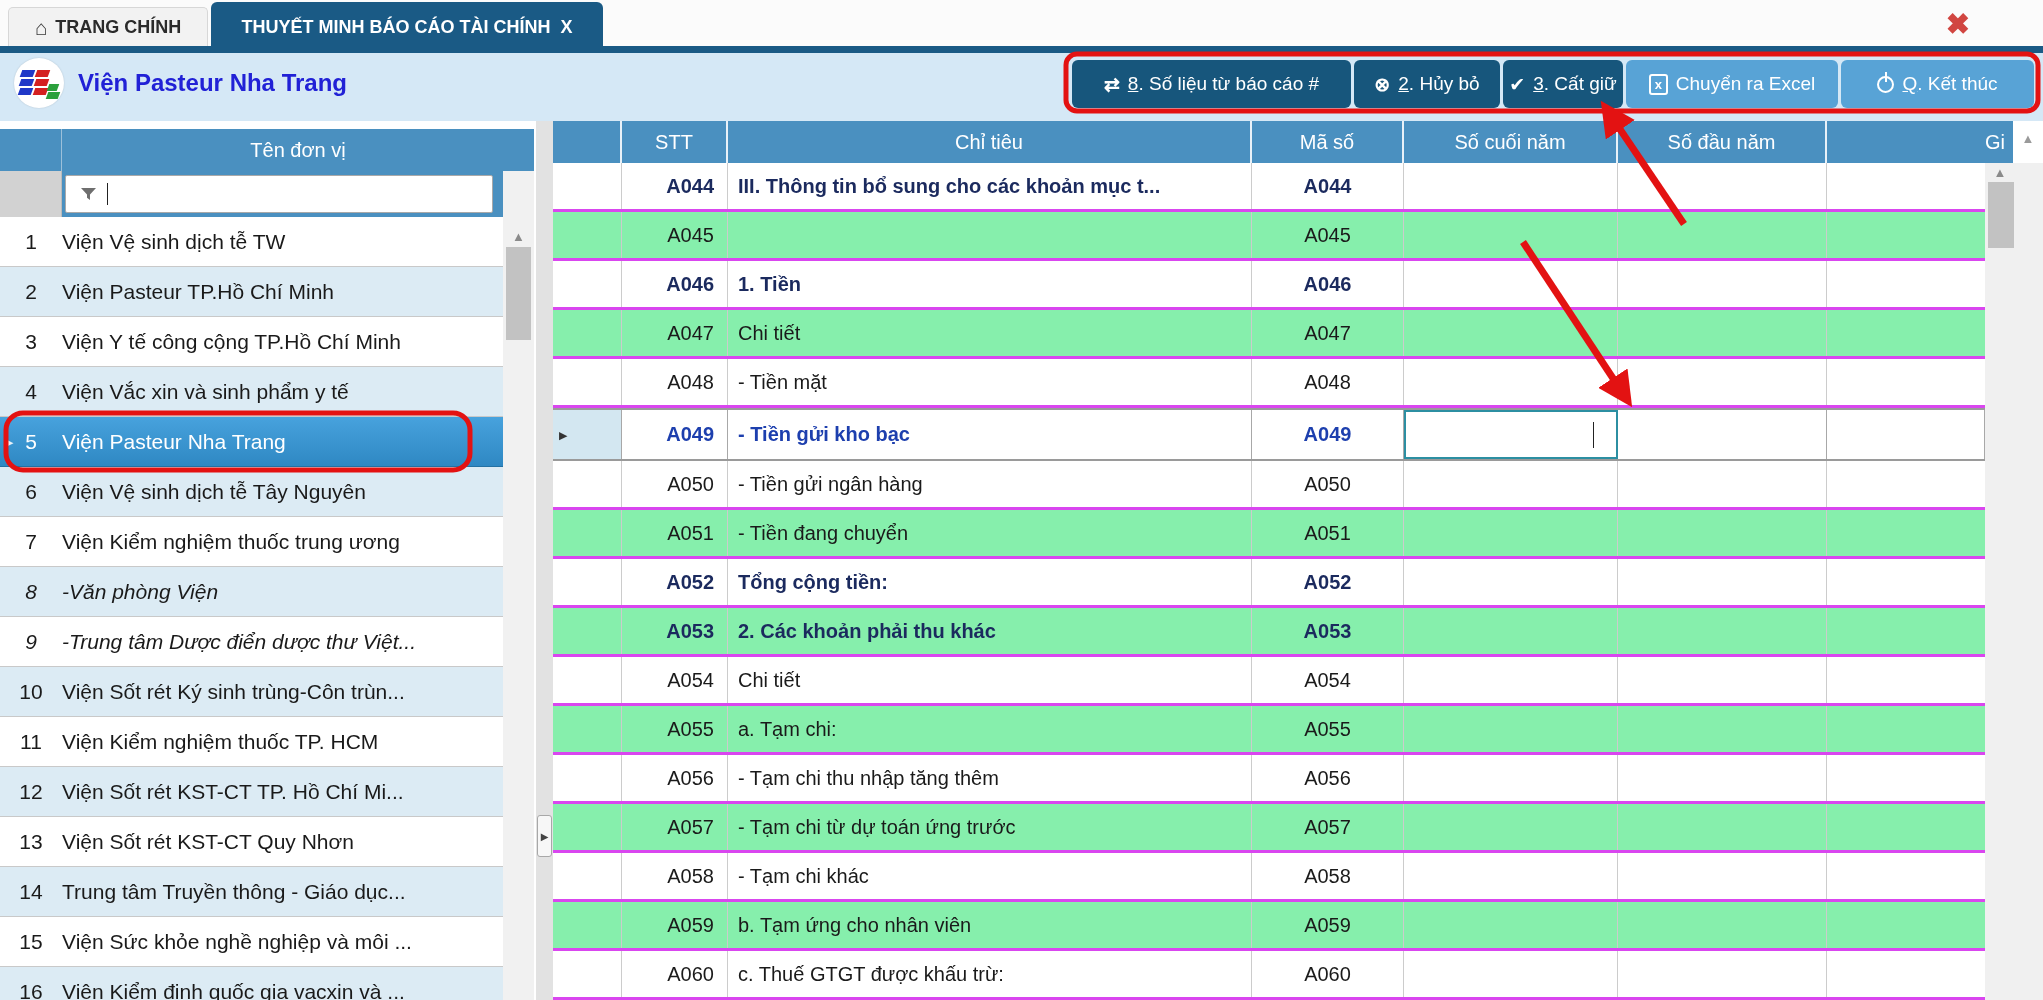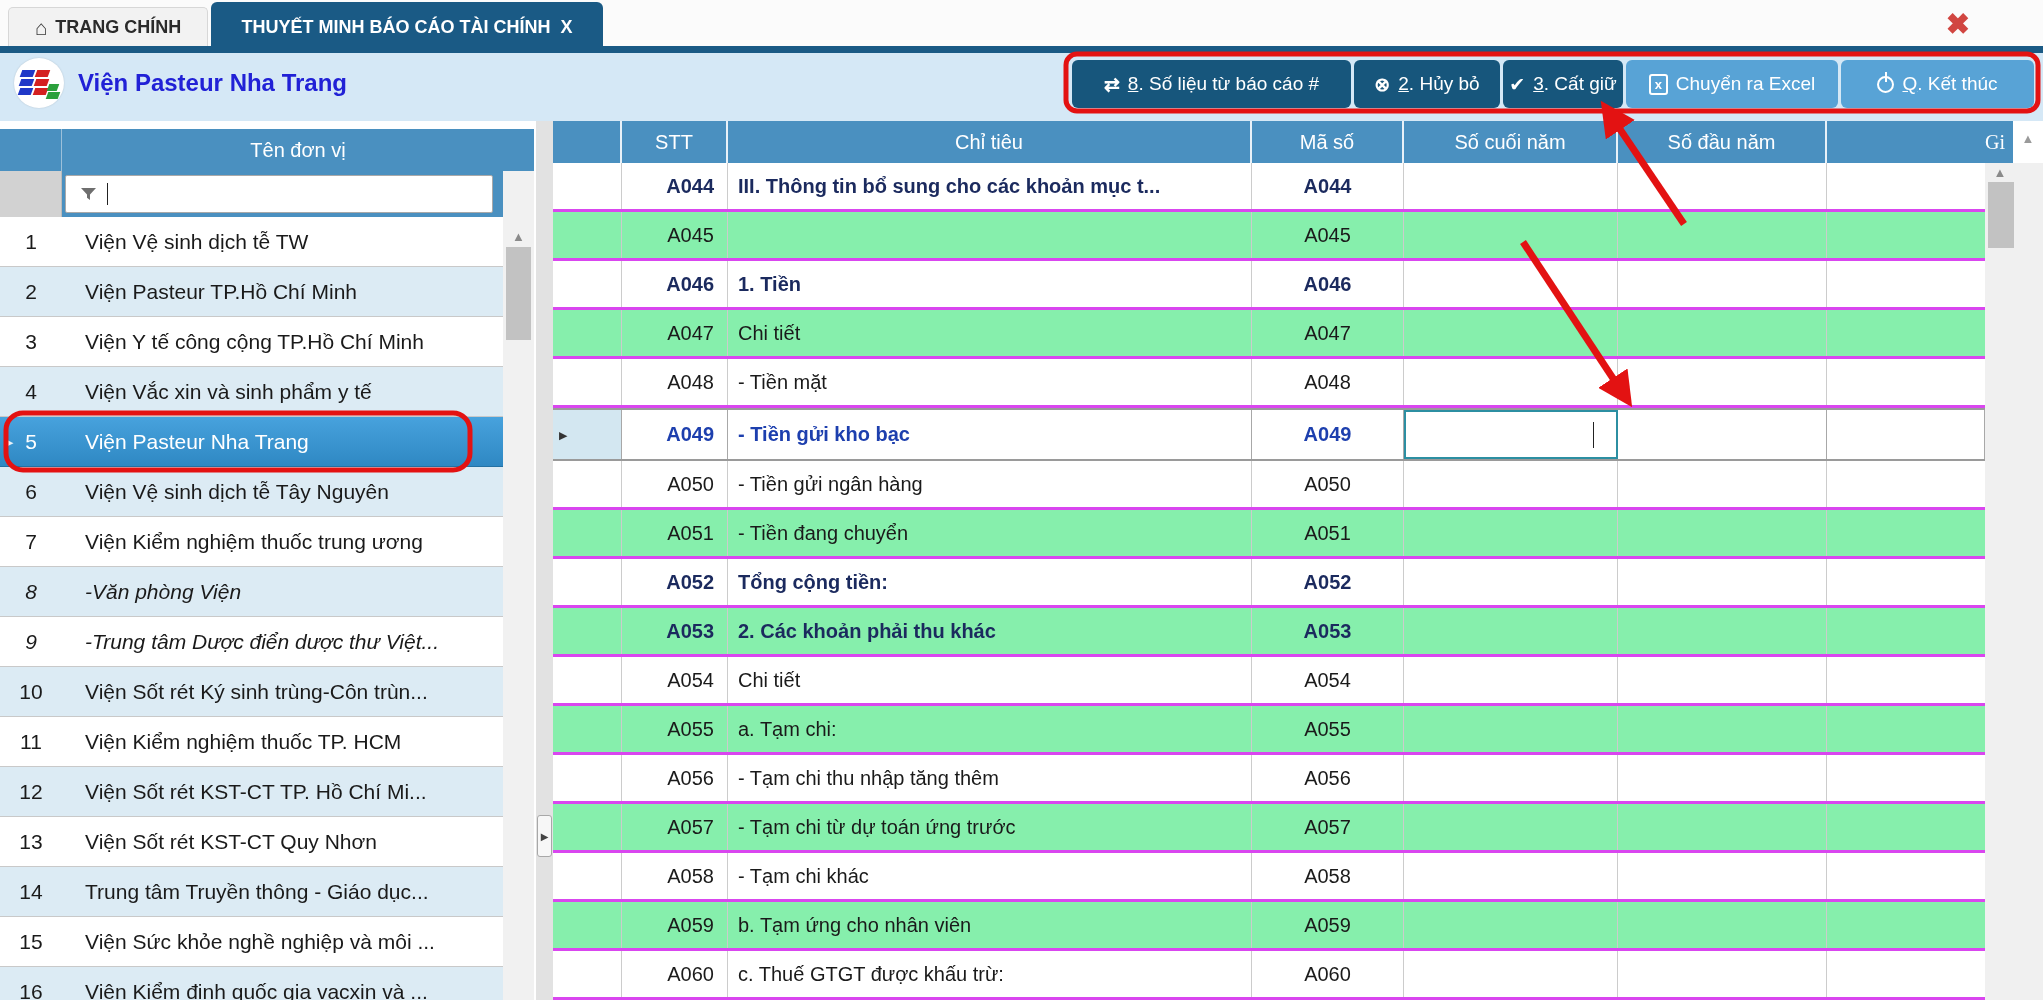--- a/index.html
+++ b/index.html
@@ -55,21 +55,21 @@
   .lf-num { width:62px; background:#d2d2d2; border-right:1px solid #bbb; }
   .lf-inputwrap { position:relative; flex:1; }
   .lf-input { position:absolute; left:3px; top:4px; width:428px; height:38px; background:#fff;
     border:1px solid #a9a9a9; border-radius:2px; display:flex; align-items:center; padding-left:14px; gap:10px; }
   .caret { width:1px; height:22px; background:#222; }
   .lrows { position:absolute; left:0; top:88px; width:503px; height:791px; overflow:hidden; }
   .lrow { position:relative; width:503px; height:50px; display:flex; align-items:center;
     border-bottom:1px solid #c9c9c9; background:#fff; font-size:21px; color:#1a1a1a; cursor:pointer; }
   .lrow.alt { background:#dcebf4; }
   .lrow .num { width:62px; text-align:center; flex:none; }
-  .lrow .name { flex:1; white-space:nowrap; overflow:hidden; padding-right:16px;margin-left:23px; }
+  .lrow .name { flex:1; white-space:nowrap; overflow:hidden; padding-right:16px; }
   .lrow.italic .num, .lrow.italic .name { font-style:italic; }
   .lrow.selected { background:linear-gradient(#47a2dd, #2f88c3); color:#fff; border-bottom:1px solid #2471a3; }
   .lrow .lmarker { position:absolute; left:5px; top:50%; transform:translateY(-50%);
     font-size:11px; color:#e9f2f8; }
   .lscroll { position:absolute; left:503px; top:42px; width:31px; height:837px; background:#f1f1f1; }
   .lscroll .arrow-up { position:absolute; left:0; top:58px; width:31px; text-align:center;
     font-size:13px; color:#8a8a8a; cursor:pointer; }
   .lscroll .thumb { position:absolute; left:3px; top:76px; width:25px; height:93px; background:#c2c2c2; cursor:pointer; }
 
   
@@ -78,21 +78,21 @@
     border:1px solid #a8a8a8; border-radius:3px; display:flex; align-items:center; justify-content:center;
     font-size:10px; color:#444; }
 
   
   .right-grid { position:absolute; left:553px; top:0; width:1490px; height:879px; overflow:hidden; }
   .rheader { position:absolute; left:0; top:0; width:1460px; height:42px; background:#4a90c0; display:flex; }
   .rheader .hc { color:#fff; font-size:20px; display:flex; align-items:center; justify-content:center;
     border-right:2px solid #e8f1f8; height:42px; }
   .hc.c-ind { width:69px; } .hc.c-stt { width:106px; } .hc.c-ct { width:524px; }
   .hc.c-ms { width:152px; } .hc.c-cn { width:214px; } .hc.c-dn { width:209px;text-align:right; }
-  .hc.c-gi { width:186px; justify-content:flex-start; padding-left:158px; border-right:none;font-family:Liberation Serif, serif; }
+  .hc.c-gi { width:186px; justify-content:flex-start; padding-left:158px; border-right:none; }
   .rrows { position:absolute; left:0; top:42px; width:1432px; height:837px; overflow:hidden; }
   .rrow { display:flex; width:1432px; height:49px; background:#fff; border-bottom:3px solid #d946ef;
     font-size:20px; color:#1a1a1a; cursor:pointer; }
   .rrow.alt { background:#86efac; }
   .rrow .cell { border-right:1px solid #ccc; display:flex; align-items:center; height:100%; overflow:hidden; }
   .cell.c-ind { width:69px; position:relative; }
   .cell.c-stt { width:106px; justify-content:flex-end; padding-right:13px; }
   .cell.c-ct  { width:524px; padding-left:10px; white-space:nowrap; }
   .cell.c-ms  { width:152px; justify-content:center; }
   .cell.c-cn  { width:214px; } .cell.c-dn { width:209px; }

